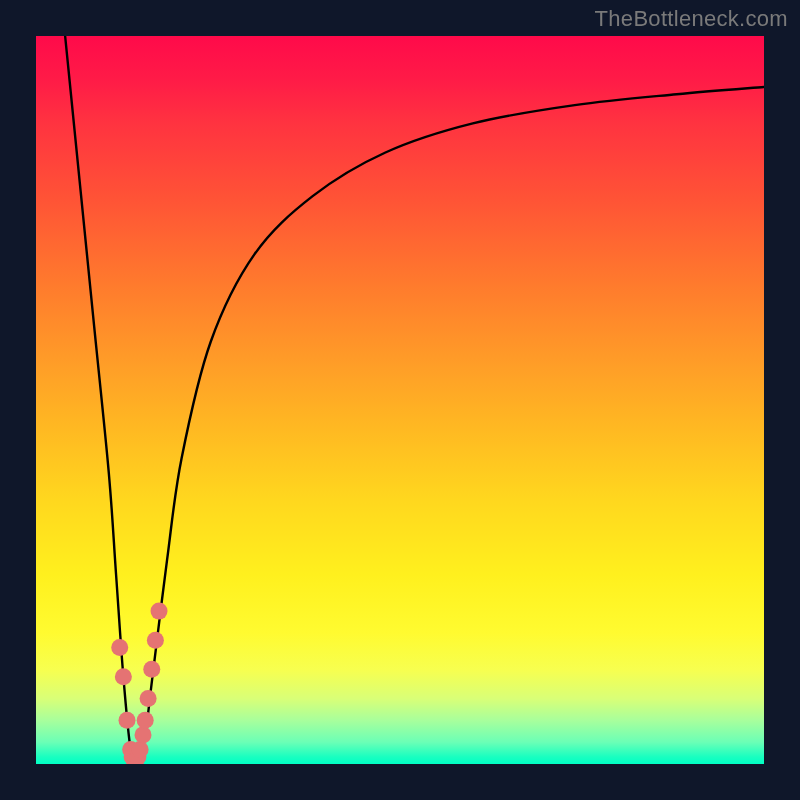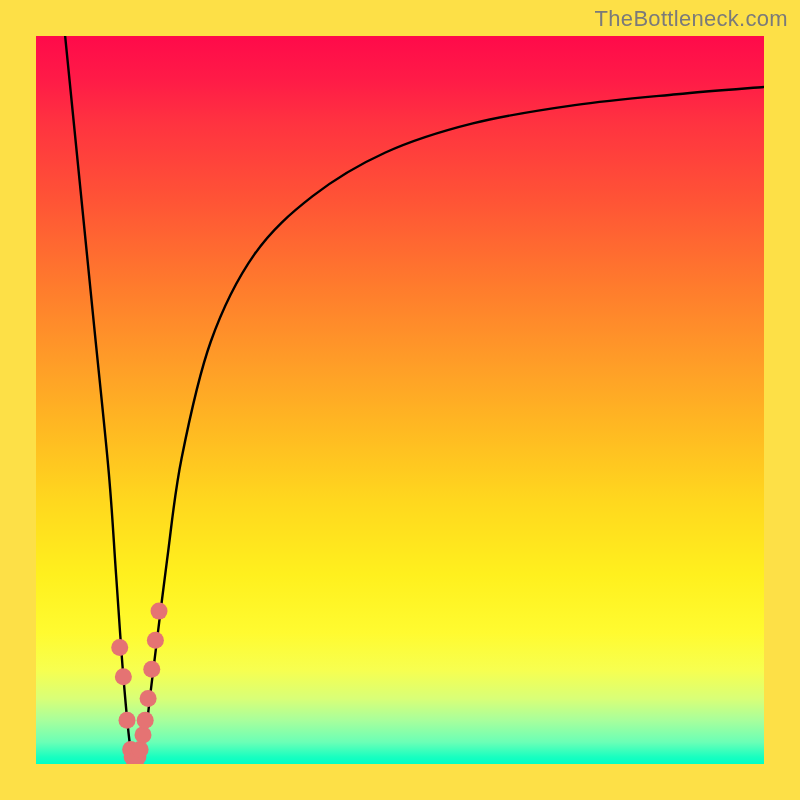--- a/index.html
+++ b/index.html
@@ -10,21 +10,21 @@
     overflow: hidden;
     background: #000;
     font-family: Arial, Helvetica, sans-serif;
   }
   .frame {
     position: absolute;
     top: 0;
     left: 0;
     width: 800px;
     height: 800px;
-    background: #fde047;
+    background: #0f172a;
   }
   .plot-area {
     position: absolute;
     top: 36px;
     left: 36px;
     width: 728px;
     height: 728px;
     overflow: hidden;
   }
   .gradient {

